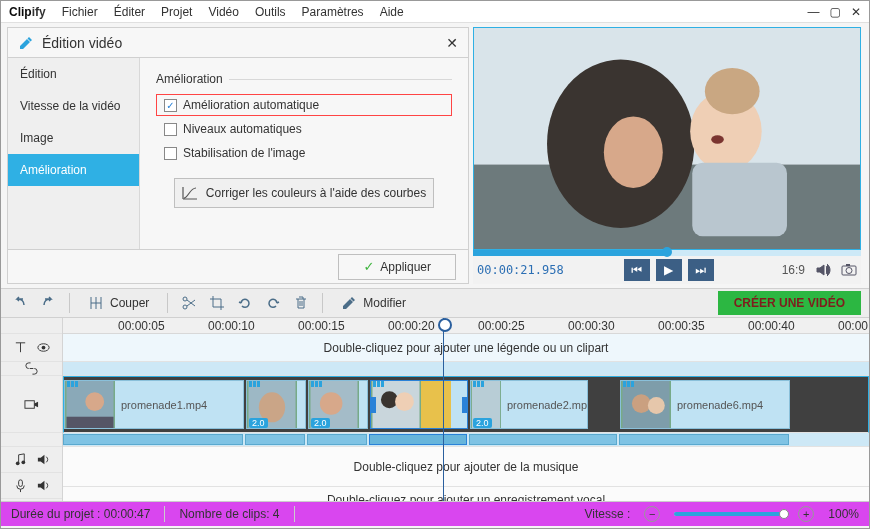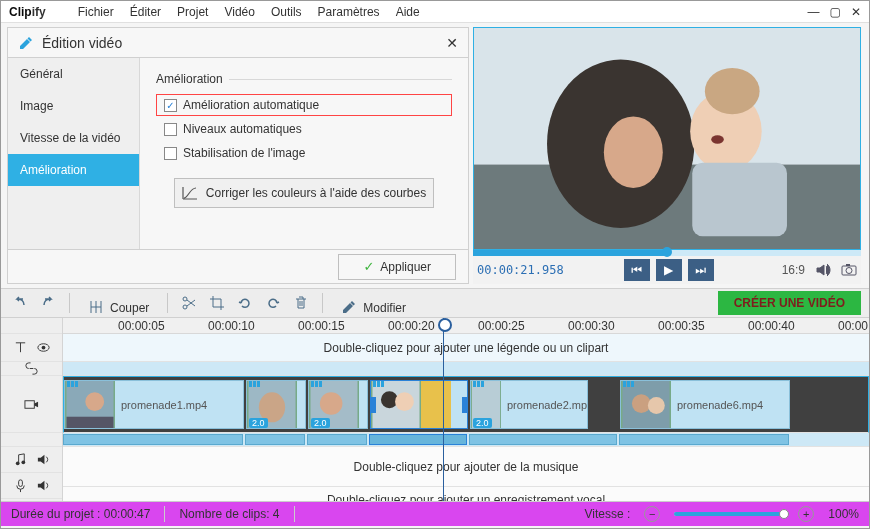--- a/index.html
+++ b/index.html
@@ -1,18 +1,18 @@
 <!DOCTYPE html>
 <html><head>
 <meta charset="utf-8">
 <style>
 *{box-sizing:border-box;margin:0;padding:0;font-family:"Segoe UI",Arial,sans-serif;font-size:12px;color:#333}
 body{background:#f5f5f5;width:870px;height:529px;overflow:hidden;border:1px solid #999}
 .menubar{height:22px;background:#fff;display:flex;align-items:center;padding:0 8px;border-bottom:1px solid #e0e0e0}
-.logo{font-weight:600;color:#4aa8e8;margin-right:24px}
+.logo{font-weight:600;color:#4aa8e8;margin-right:8px}
 .logo b{color:#0b0b0b}
 .menu-item{padding:0 8px;cursor:pointer}
 .win-controls{margin-left:auto;display:flex;gap:10px;font-size:13px}
 .upper{display:flex;height:265px}
 .panel-edit{width:462px;background:#f7f7f7;border:1px solid #d0d0d0;margin:4px 4px 4px 6px;display:flex;flex-direction:column}
 .panel-title{height:30px;display:flex;align-items:center;padding:0 10px;border-bottom:1px solid #d0d0d0;gap:8px}
 .panel-title .close{margin-left:auto;font-size:14px;cursor:pointer}
 .icon-edit{width:16px;height:16px}
 .panel-body{display:flex;flex:1}
 .pn-tabs{width:132px;background:#efefef;border-right:1px solid #d8d8d8}
@@ -39,21 +39,21 @@
 .controls{height:28px;display:flex;align-items:center;gap:4px;padding:2px 4px;background:#f2f2f2}
 .timecode{font-family:Consolas,monospace;color:#2c6fb4;font-size:12px}
 .ctrl-spacer{flex:1}
 .pbtn{width:26px;height:22px;background:#3c5f85;color:#fff;display:flex;align-items:center;justify-content:center;cursor:pointer;margin:0 1px}
 .ratio{margin-left:8px;color:#555}
 .small-icon{width:16px;height:16px;cursor:pointer;color:#555;margin-left:6px}
 .toolbar{height:30px;background:#ededed;border-top:1px solid #d0d0d0;border-bottom:1px solid #d0d0d0;display:flex;align-items:center;padding:0 8px;gap:6px}
 .tbtn{width:22px;height:22px;display:flex;align-items:center;justify-content:center;cursor:pointer;color:#4b6d88}
 .tbtn svg{width:16px;height:16px}
 .tsep{width:1px;height:20px;background:#c8c8c8;margin:0 4px}
-.tbtn-label{display:flex;align-items:flex-end;gap:6px;padding:0 8px;height:24px;cursor:pointer}
+.tbtn-label{display:flex;align-items:center;gap:6px;padding:0 8px;height:24px;cursor:pointer}
 .btn-create{margin-left:auto;background:#2cb742;color:#7f1d1d;height:24px;padding:0 16px;display:flex;align-items:center;font-weight:600;cursor:pointer}
 .timeline{background:#f6f6f6;height:183px;display:flex}
 .track-heads{width:62px;background:#eee;border-right:1px solid #d4d4d4}
 .th-row{height:30px;display:flex;align-items:center;justify-content:center;gap:8px;border-bottom:1px solid #e2e2e2;color:#6a88a0}
 .th-row svg{width:15px;height:15px}
 .th-top{height:16px;border-bottom:1px solid #e2e2e2}
 .tl-body{flex:1;position:relative;overflow:hidden}
 .ruler{height:16px;background:#f0f0f0;border-bottom:1px solid #d8d8d8;position:relative;font-size:10px;color:#888}
 .ruler span{position:absolute;top:1px}
 .track{height:30px;border-bottom:1px solid #e2e2e2;position:relative;background:#fbfbfb}
@@ -108,23 +108,23 @@
   <div class="panel-edit">
     <div class="panel-title">
       <svg class="icon-edit" viewBox="0 0 16 16">
           <path fill="#2ba3dd" d="M2 11l7-7 3 3-7 7H2v-3zM11 2l3 3-1.5 1.5-3-3L11 2z"></path>
         </svg>
       <span style="font-size:14px">Édition vidéo</span>
       <span class="close">✕</span>
     </div>
     <div class="panel-body">
       <div class="pn-tabs">
-        <div class="pn-tab">Général</div>
+        <div class="pn-tab">Édition</div>
+        <div class="pn-tab">Vitesse de la vidéo</div>
         <div class="pn-tab">Image</div>
-        <div class="pn-tab">Vitesse de la vidéo</div>
         <div class="pn-tab active">Amélioration</div>
       </div>
       <div class="pn-content">
         <div class="fieldset-label">
             <span>Amélioration</span>
           </div>
         <div class="chkrow hl">
           <span class="chkbox">✓</span>
           <span>Amélioration automatique</span>
         </div>

